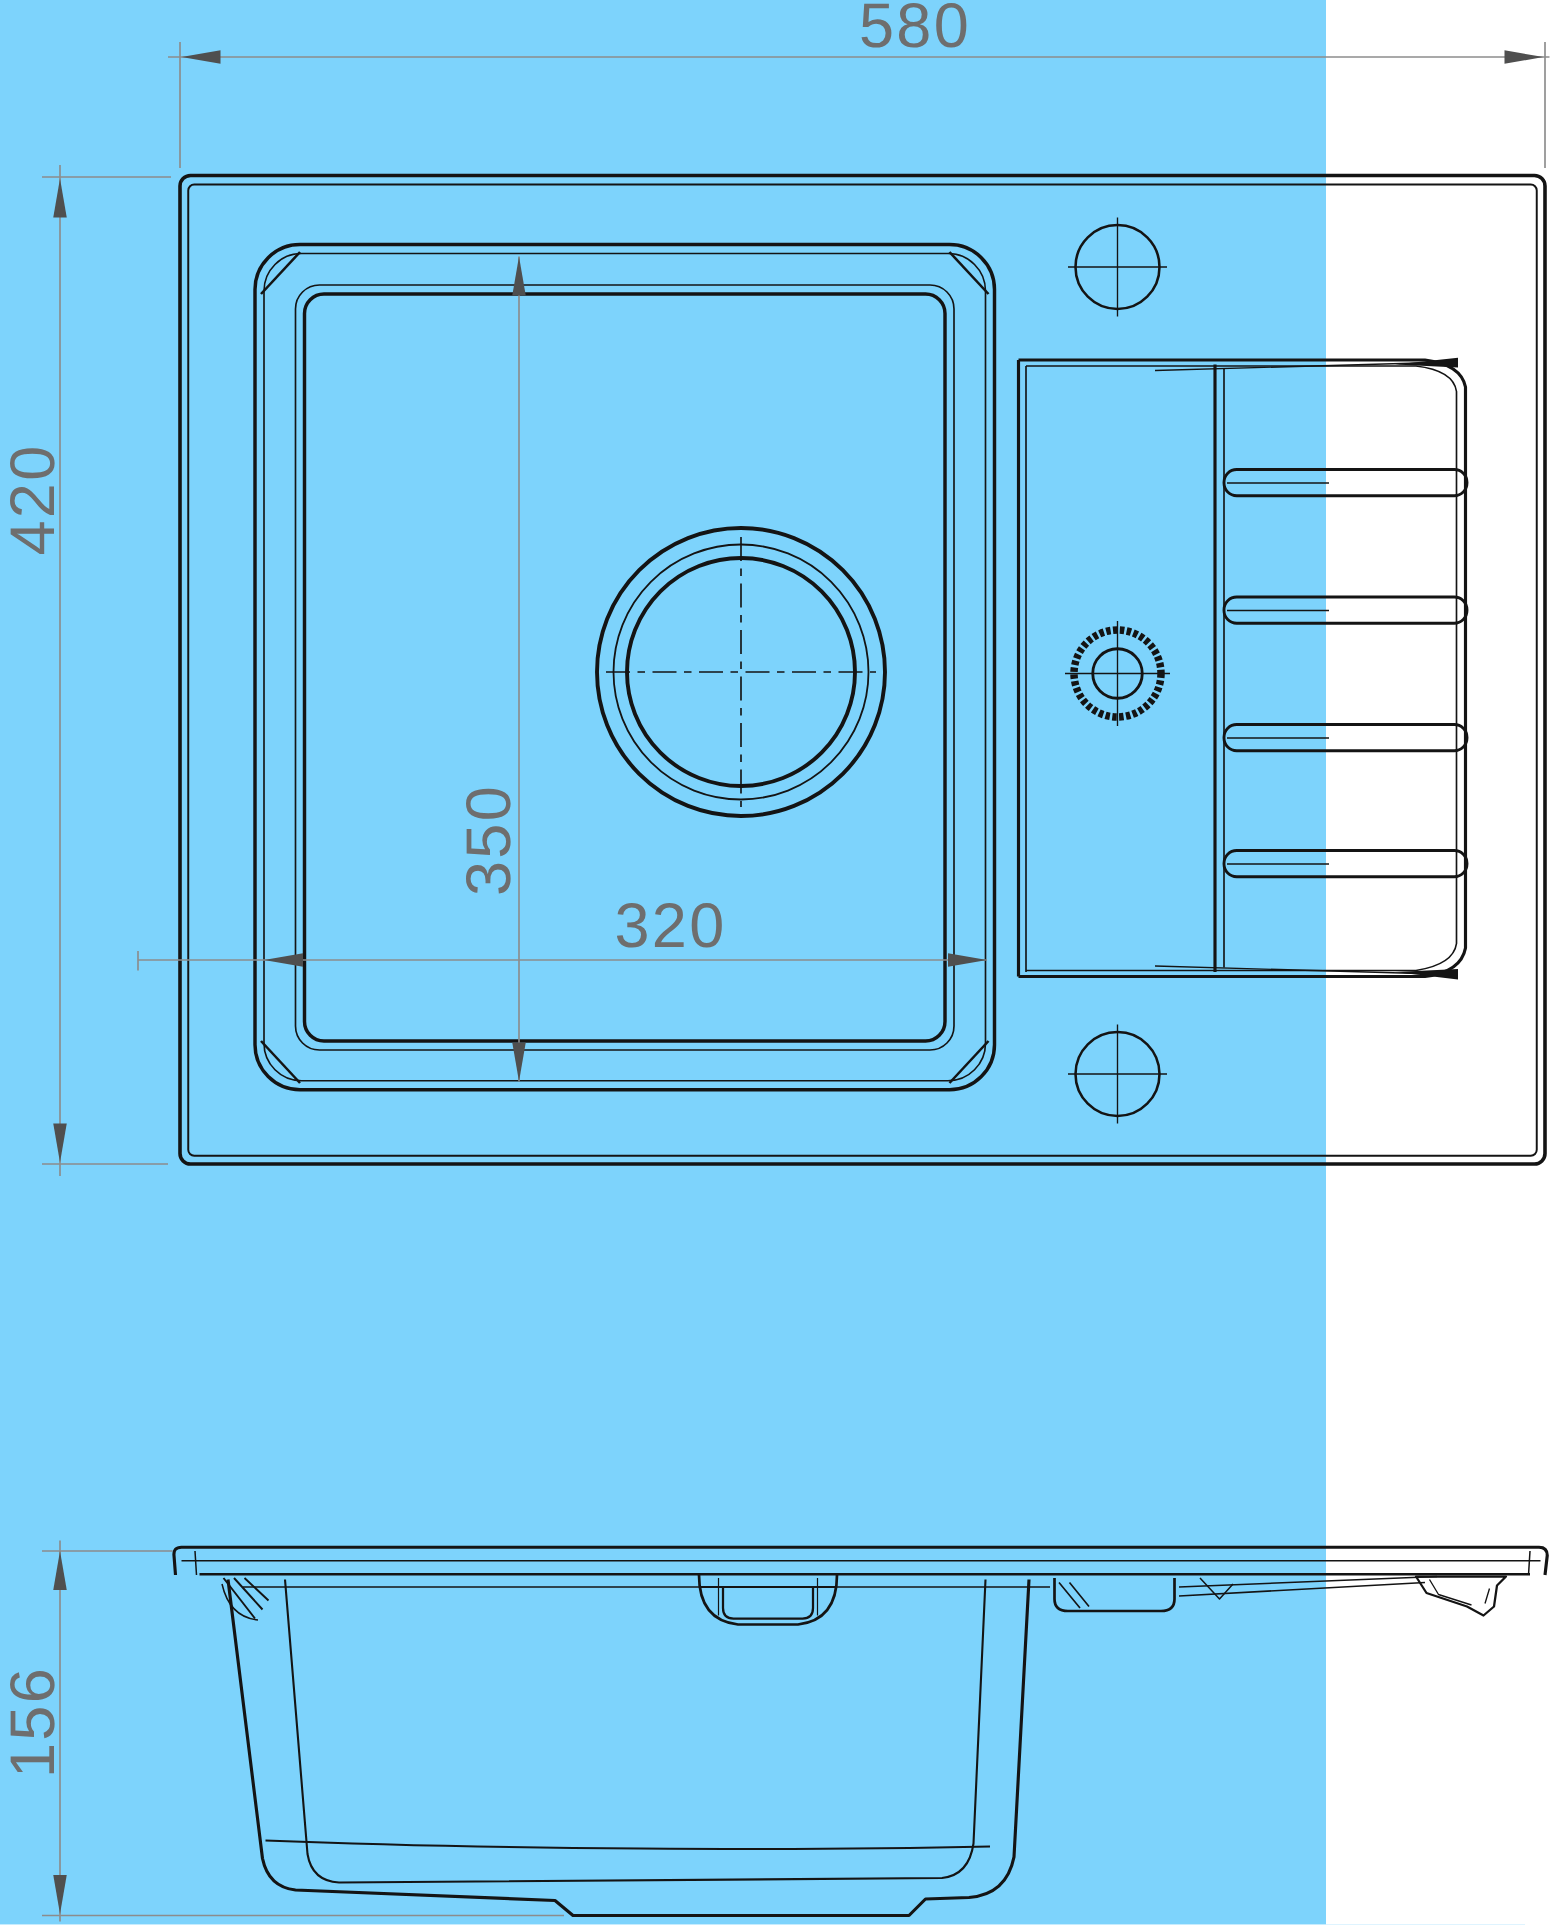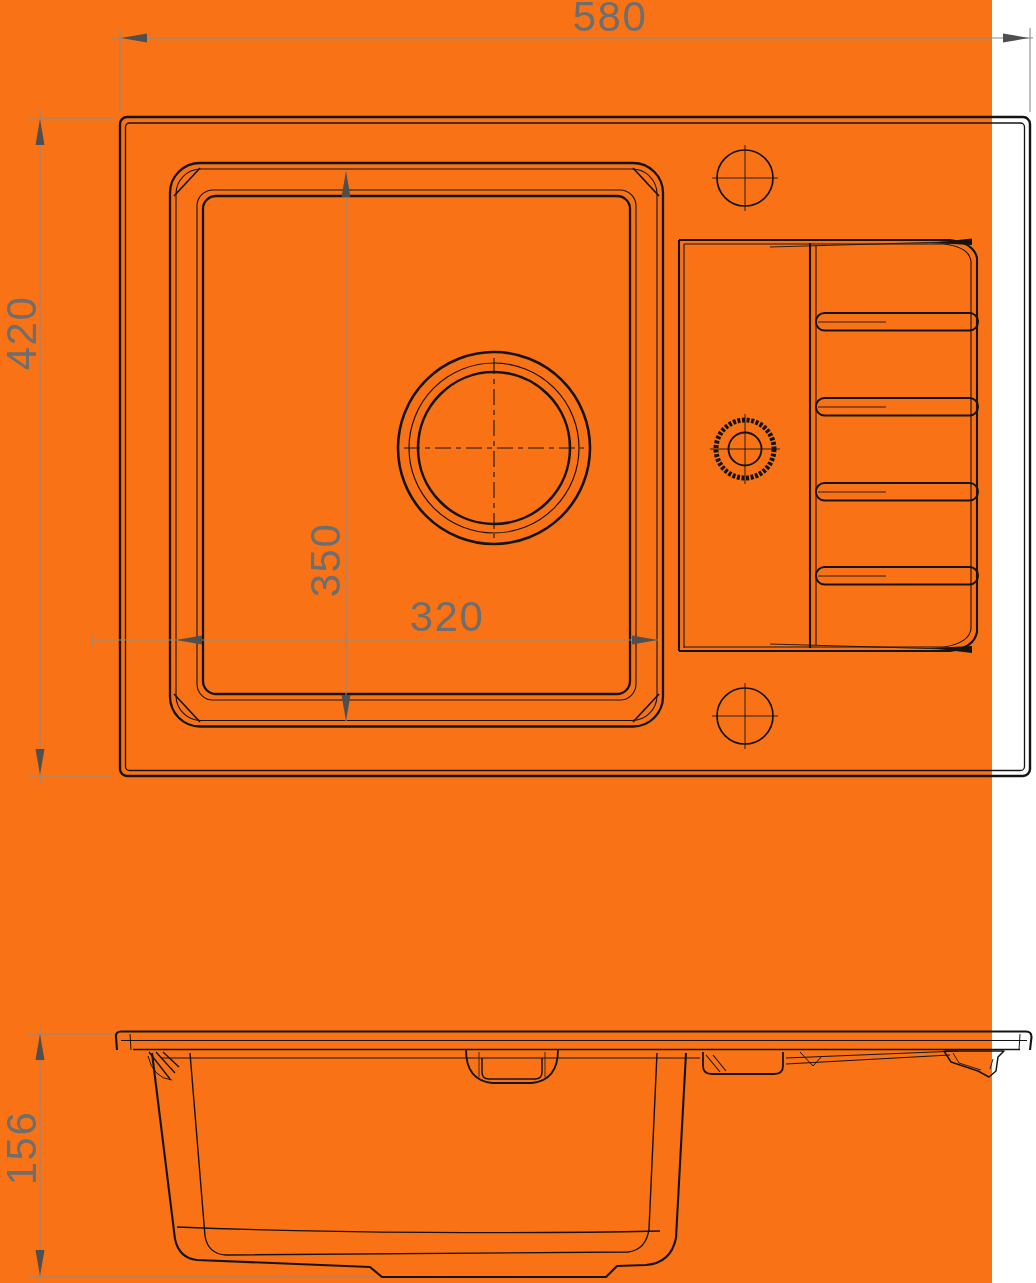--- a/index.html
+++ b/index.html
@@ -1,16 +1,16 @@
 <!DOCTYPE html>
 <html><head>
 <meta charset="utf-8">
 <style>
   html,body{margin:0;padding:0;background:#ffffff;}
-  .stage{width:992px;height:1283px;position:relative;background:#f97316;}
+  .stage{width:884px;height:1283px;position:relative;background:#7dd3fc;}
   svg{display:block;}
   svg text{font-family:"Liberation Sans","DejaVu Sans",sans-serif;font-size:42px;fill:#6e6e6e;letter-spacing:1.5px;}
   .o{stroke:#141414;fill:none;stroke-linejoin:round;}
   .dim{stroke:#8c8c8c;stroke-width:1.1;fill:none;}
   .arrow{fill:#4f4f4f;stroke:none;}
   .wedge{fill:#141414;stroke:none;}
 </style>
 </head>
 <body>
 

